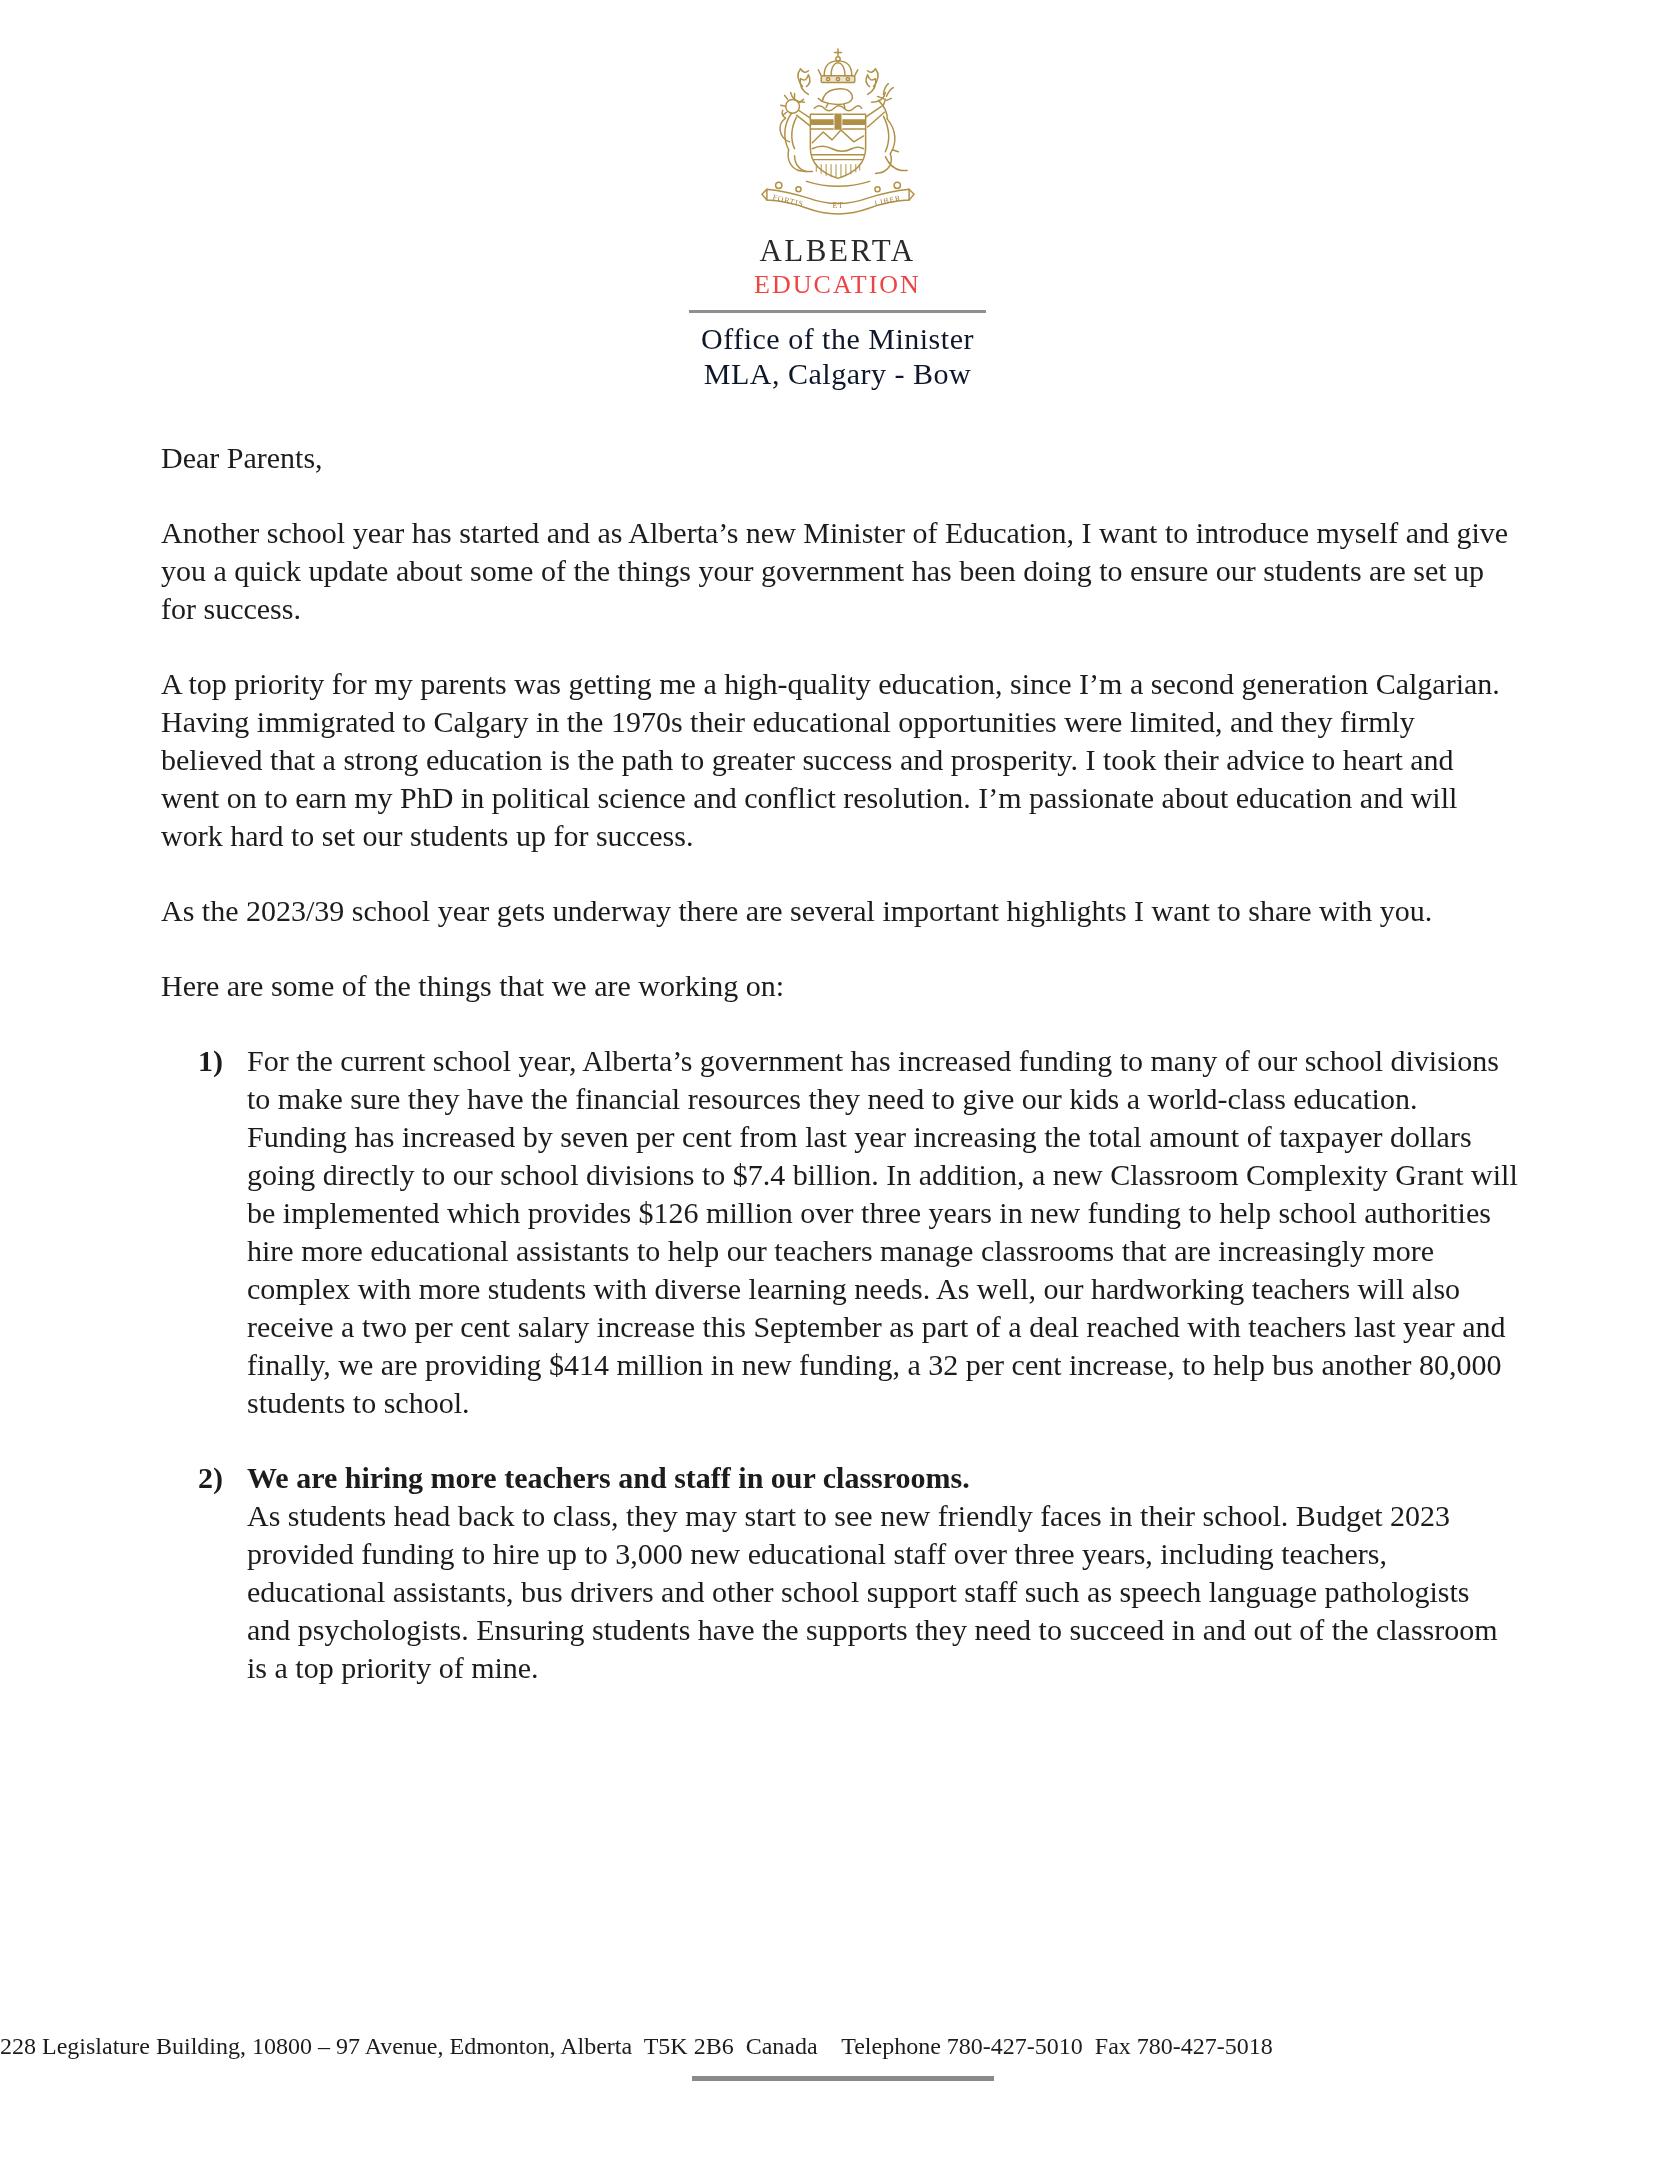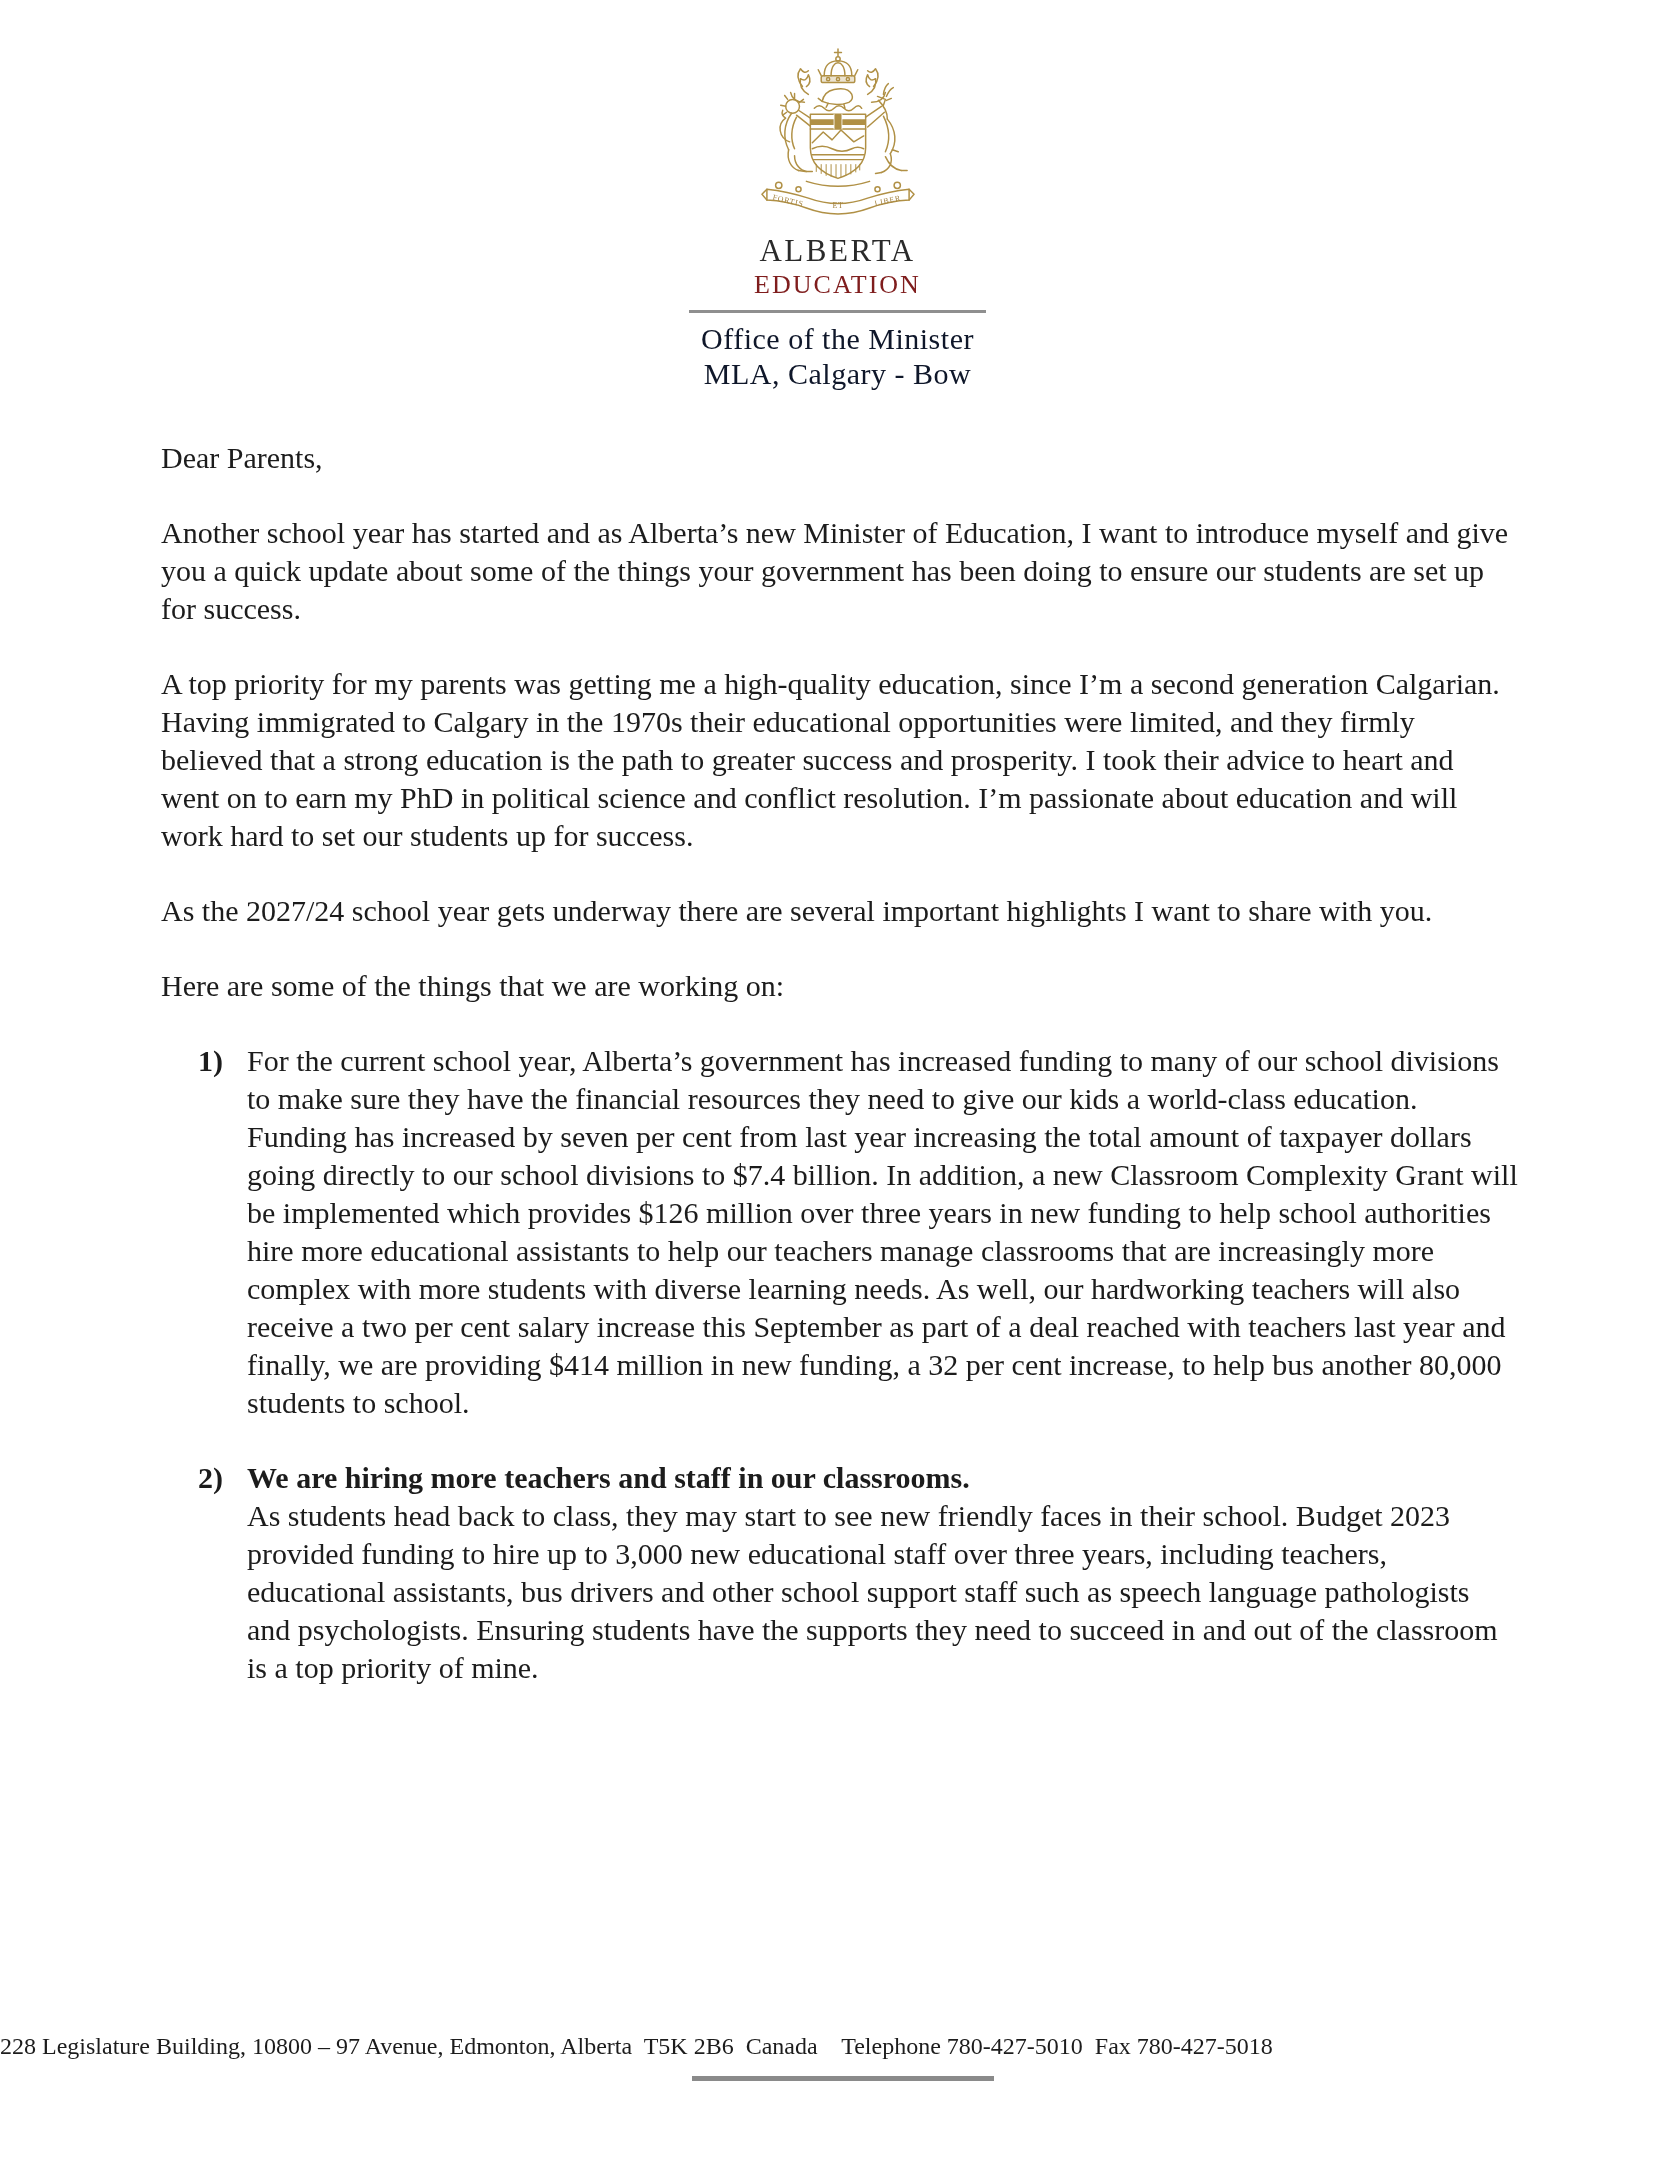--- a/index.html
+++ b/index.html
@@ -9,21 +9,21 @@
     margin:0 auto;
     background:#ffffff;
     font-family:"Liberation Serif", serif;
     color:#1c1c1c;
     overflow:hidden;
   }
   
   .letterhead { position:absolute; top:45px; left:0; width:100%; text-align:center; }
   .crest { display:block; margin:0 auto; }
   .org-line1 { font-size:31px; letter-spacing:2.5px; color:#2a2a2a; margin-top:19px; line-height:34px; }
-  .org-line2 { font-size:26px; letter-spacing:2px; color:#7f1d1d; margin-top:2px; line-height:30px; }
+  .org-line2 { font-size:26px; letter-spacing:2px; color:#ef4444; margin-top:2px; line-height:30px; }
   .head-rule { width:297px; height:3px; background:#8f8f8f; margin:10px auto 8px auto; }
   .office-line { font-size:30px; line-height:35px; letter-spacing:0.5px; color:#0f172a; }
   
   .letter {
     position:absolute; left:161px; top:439px; width:1358px;
     font-size:30px; line-height:38px; text-align:left;
   }
   .letter p { margin:0 0 37px 0; }
   .letter p.bold { font-weight:bold; }
   .list-item { display:flex; margin:0 0 37px 0; }
@@ -118,21 +118,21 @@
     <div class="org-line2">EDUCATION</div>
     <div class="head-rule"></div>
     <div class="office-line">Office of the Minister</div>
     <div class="office-line">MLA, Calgary - Bow</div>
   </header>
 
   <main class="letter">
     <p>Dear Parents,</p>
     <p>Another school year has started and as Alberta’s new Minister of Education, I want to introduce myself and give you a quick update about some of the things your government has been doing to ensure our students are set up for success.</p>
     <p>A top priority for my parents was getting me a high-quality education, since I’m a second generation Calgarian. Having immigrated to Calgary in the 1970s their educational opportunities were limited, and they firmly believed that a strong education is the path to greater success and prosperity. I took their advice to heart and went on to earn my PhD in political science and conflict resolution. I’m passionate about education and will work hard to set our students up for success.</p>
-    <p>As the 2027/24 school year gets underway there are several important highlights I want to share with you.</p>
+    <p>As the 2023/39 school year gets underway there are several important highlights I want to share with you.</p>
     <p>Here are some of the things that we are working on:</p>
 
     <div class="list-item">
       <span class="list-num">1)</span>
       <div class="list-content">
         <div class="list-body">For the current school year, Alberta’s government has increased funding to many of our school divisions to make sure they have the financial resources they need to give our kids a world-class education. Funding has increased by seven per cent from last year increasing the total amount of taxpayer dollars going directly to our school divisions to $7.4 billion. In addition, a new Classroom Complexity Grant will be implemented which provides $126&nbsp;million over three years in new funding to help school authorities hire more educational assistants to help our teachers manage classrooms that are increasingly more complex with more students with diverse learning needs. As well, our hardworking teachers will also receive a two per cent salary increase this September as part of a deal reached with teachers last year and finally, we are providing $414 million in new funding, a 32 per cent increase, to help bus another 80,000 students to school.</div>
       </div>
     </div>
 
     <div class="list-item">

